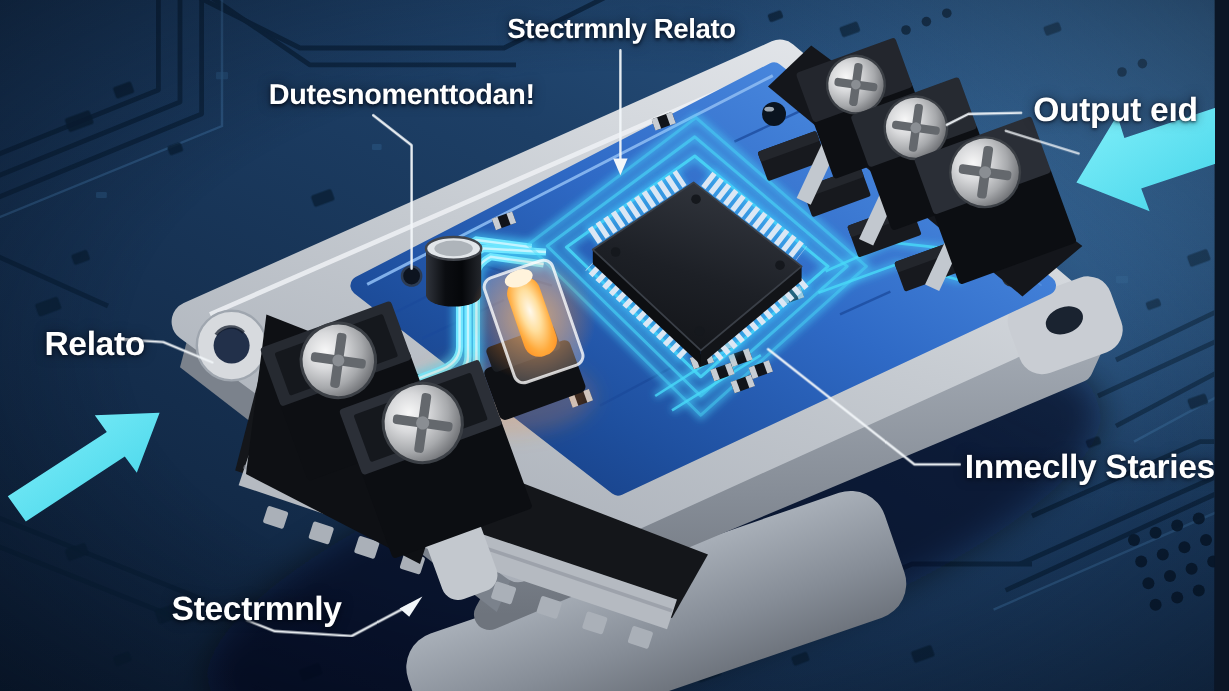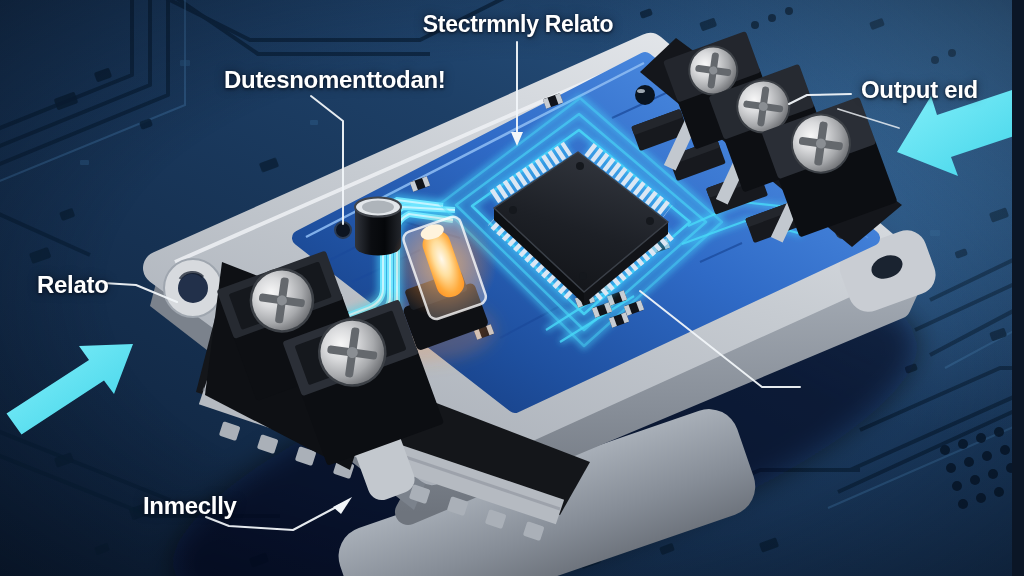--- a/index.html
+++ b/index.html
@@ -1,18 +1,18 @@
 <!DOCTYPE html>
 <html><head>
 <meta charset="utf-8">
 <style>
   html,body{margin:0;padding:0;background:#0b1626;}
   #stage{position:relative;width:1012px;height:576px;overflow:hidden;font-family:"Liberation Sans",sans-serif;}
   #scene-svg{position:absolute;left:0;top:0;}
-  .label{position:absolute;color:#fff;font-weight:700;font-size:24px;letter-spacing:-0.3px;white-space:nowrap;
+  .label{position:absolute;color:#fff;font-weight:700;font-size:28px;letter-spacing:-0.3px;white-space:nowrap;
          text-shadow:0 1px 3px rgba(4,12,26,.9),0 0 10px rgba(4,12,26,.55);}
   #lbl-top{left:402px;top:11px;width:232px;text-align:center;font-size:23px;}
   #lbl-ul{left:224px;top:66px;font-size:24px;}
   #lbl-out{left:861px;top:76px;}
   #lbl-in{left:37px;top:271px;}
   #lbl-lr{left:804px;top:373px;}
   #lbl-ll{left:143px;top:492px;}
 </style>
 </head>
 <body>
@@ -489,14 +489,15 @@
   </g>
 
   <polygon fill="url(#arrowGrad)" points="21.5,434.5 104,380.5 114,394 133,344 79,346 89,360 6.5,413.5"></polygon>
   <polygon fill="url(#arrowGrad)" points="1035,129 951,157 958,176 897,152 931,96 937,115 1021,87"></polygon>
 </svg>
 
   <div class="label" id="lbl-top">Stectrmnly Relato</div>
   <div class="label" id="lbl-ul">Dutesnomenttodan!</div>
   <div class="label" id="lbl-out">Output eıd</div>
   <div class="label" id="lbl-in">Relato</div>
-  <div class="label" id="lbl-ll">Inmeclly</div>
+  <div class="label" id="lbl-lr">Inmeclly Staries</div>
+  <div class="label" id="lbl-ll">Stectrmnly</div>
 </div>
 
 </body></html>

